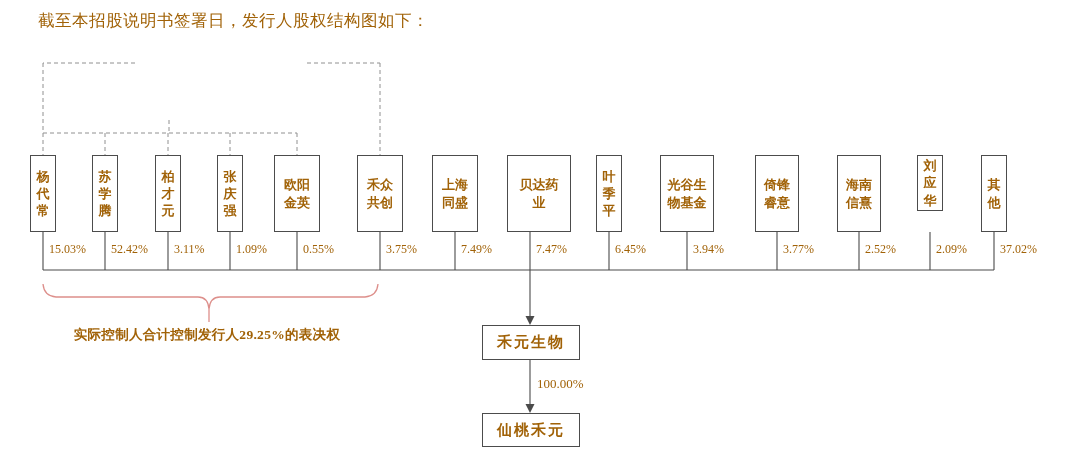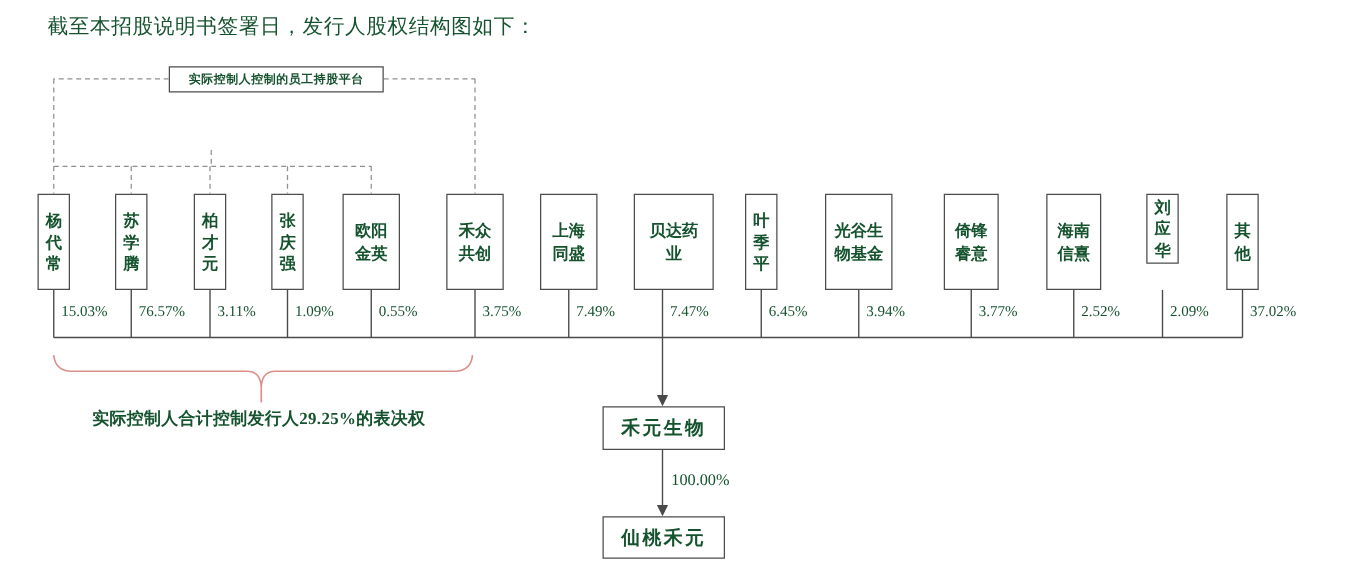--- a/index.html
+++ b/index.html
@@ -1,18 +1,18 @@
 <!DOCTYPE html>
 <html><head>
 <meta charset="utf-8">
 <style>
   html,body{margin:0;padding:0;background:#fff;}
   .canvas{
     position:relative;width:1080px;height:466px;background:#ffffff;
-    font-family:"Liberation Serif","DejaVu Serif",serif;color:#14532d;overflow:hidden;
+    font-family:"Liberation Serif","DejaVu Serif",serif;color:#a16207;overflow:hidden;
   }
   .title{
     position:absolute;left:38px;top:10px;font-size:16.5px;letter-spacing:.5px;white-space:nowrap;
   }
   svg.wires{position:absolute;left:0;top:0;}
   .box{
     position:absolute;box-sizing:border-box;background:#fff;border:1.4px solid #4c4c4c;
     display:flex;align-items:center;justify-content:center;text-align:center;
   }
   .sh{font-size:13px;line-height:1.32;word-break:break-all;font-weight:600;}
@@ -63,28 +63,27 @@
       <line x1="930" y1="232" x2="930" y2="270" stroke="#4a4a4a" stroke-width="1.1"></line>
       <line x1="994" y1="232" x2="994" y2="270" stroke="#4a4a4a" stroke-width="1.1"></line>
       <line x1="43" y1="270" x2="994" y2="270" stroke="#4a4a4a" stroke-width="1.1"></line>
       <line x1="530" y1="270" x2="530" y2="317" stroke="#4a4a4a" stroke-width="1.1"></line>
       <polygon points="525.5,316 534.5,316 530,325" fill="#4a4a4a"></polygon>
       <line x1="530" y1="360" x2="530" y2="405" stroke="#4a4a4a" stroke-width="1.1"></line>
       <polygon points="525.5,404 534.5,404 530,413" fill="#4a4a4a"></polygon>
       <path d="M43,284 Q44,296 56,297 L198,297 Q208,297 209,309 L209,322 M378,284 Q377,296 365,297 L220,297 Q210,297 209,309" fill="none" stroke="#dd8f8b" stroke-width="1.3"></path>
     </svg>
 
-  <div class="box topbox platform" style="left:135px;top:53px;width:172px;height:21px;">实际控制人控制的员工持股平台</div>
 
 
   <div id="shareholder-layer">
       <div class="box sh sh-n" style="left: 30px; top: 155px; width: 26px; height: 77px;">杨代常</div>
       <div class="pct" style="left: 49px; top: 243px;">15.03%</div>
       <div class="box sh sh-n" style="left: 92px; top: 155px; width: 26px; height: 77px;">苏学腾</div>
-      <div class="pct" style="left: 111px; top: 243px;">76.57%</div>
+      <div class="pct" style="left: 111px; top: 243px;">52.42%</div>
       <div class="box sh sh-n" style="left: 155px; top: 155px; width: 26px; height: 77px;">柏才元</div>
       <div class="pct" style="left: 174px; top: 243px;">3.11%</div>
       <div class="box sh sh-n" style="left: 217px; top: 155px; width: 26px; height: 77px;">张庆强</div>
       <div class="pct" style="left: 236px; top: 243px;">1.09%</div>
       <div class="box sh sh-m" style="left: 274px; top: 155px; width: 46px; height: 77px;">欧阳金英</div>
       <div class="pct" style="left: 303px; top: 243px;">0.55%</div>
       <div class="box sh sh-m" style="left: 357px; top: 155px; width: 46px; height: 77px;">禾众共创</div>
       <div class="pct" style="left: 386px; top: 243px;">3.75%</div>
       <div class="box sh sh-m" style="left: 432px; top: 155px; width: 46px; height: 77px;">上海同盛</div>
       <div class="pct" style="left: 461px; top: 243px;">7.49%</div>

